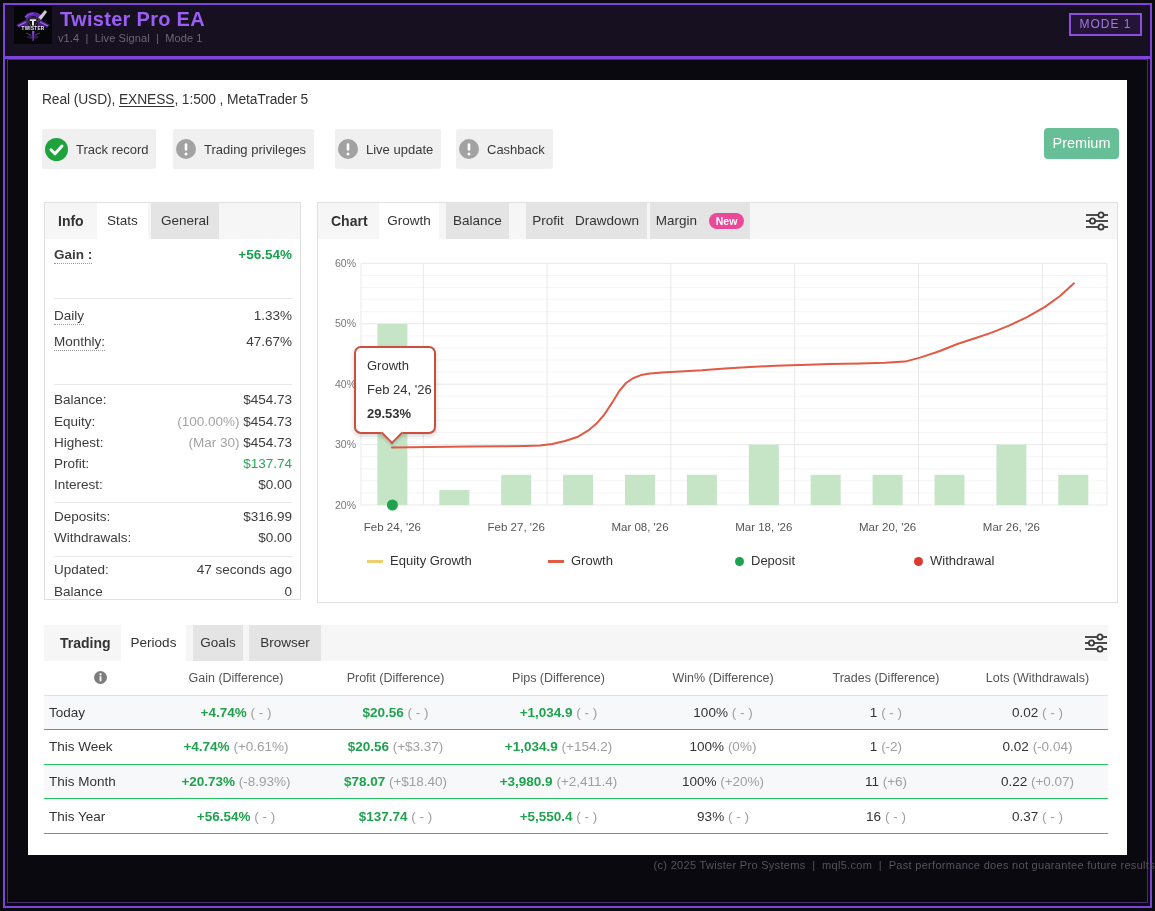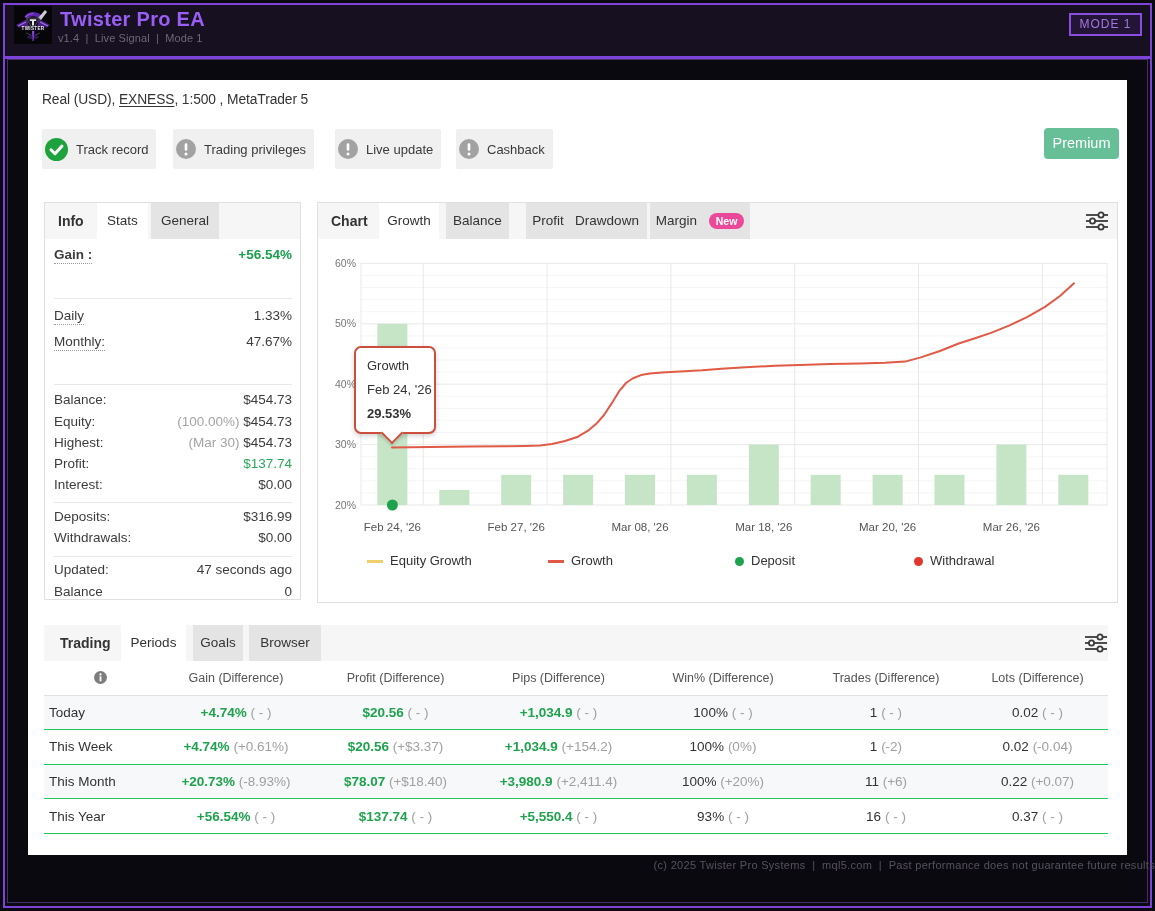--- a/index.html
+++ b/index.html
@@ -314,21 +314,21 @@
         <th><svg width="13" height="13" viewBox="0 0 13 13" style="vertical-align:-2px;">
                 <circle cx="6.5" cy="6.5" r="6.5" fill="#7d7d7d"></circle>
                 <rect x="5.6" y="5.3" width="1.8" height="5" fill="#fff"></rect>
                 <circle cx="6.5" cy="3.4" r="1.1" fill="#fff"></circle>
               </svg></th>
         <th>Gain (Difference)</th>
             <th>Profit (Difference)</th>
             <th>Pips (Difference)</th>
             <th>Win% (Difference)</th>
             <th>Trades (Difference)</th>
-            <th>Lots (Difference)</th>
+            <th>Lots (Withdrawals)</th>
       </tr>
       <tr class="odd">
         <td class="lbl">Today</td>
         <td><span class="gval">+4.74%</span> <span class="gsub">( - )</span></td>
         <td><span class="gval">$20.56</span> <span class="gsub">( - )</span></td>
         <td><span class="gval">+1,034.9</span> <span class="gsub">( - )</span></td>
         <td>100% <span class="gsub">( - )</span></td>
         <td>1 <span class="gsub">( - )</span></td>
         <td>0.02 <span class="gsub">( - )</span></td>
       </tr>

